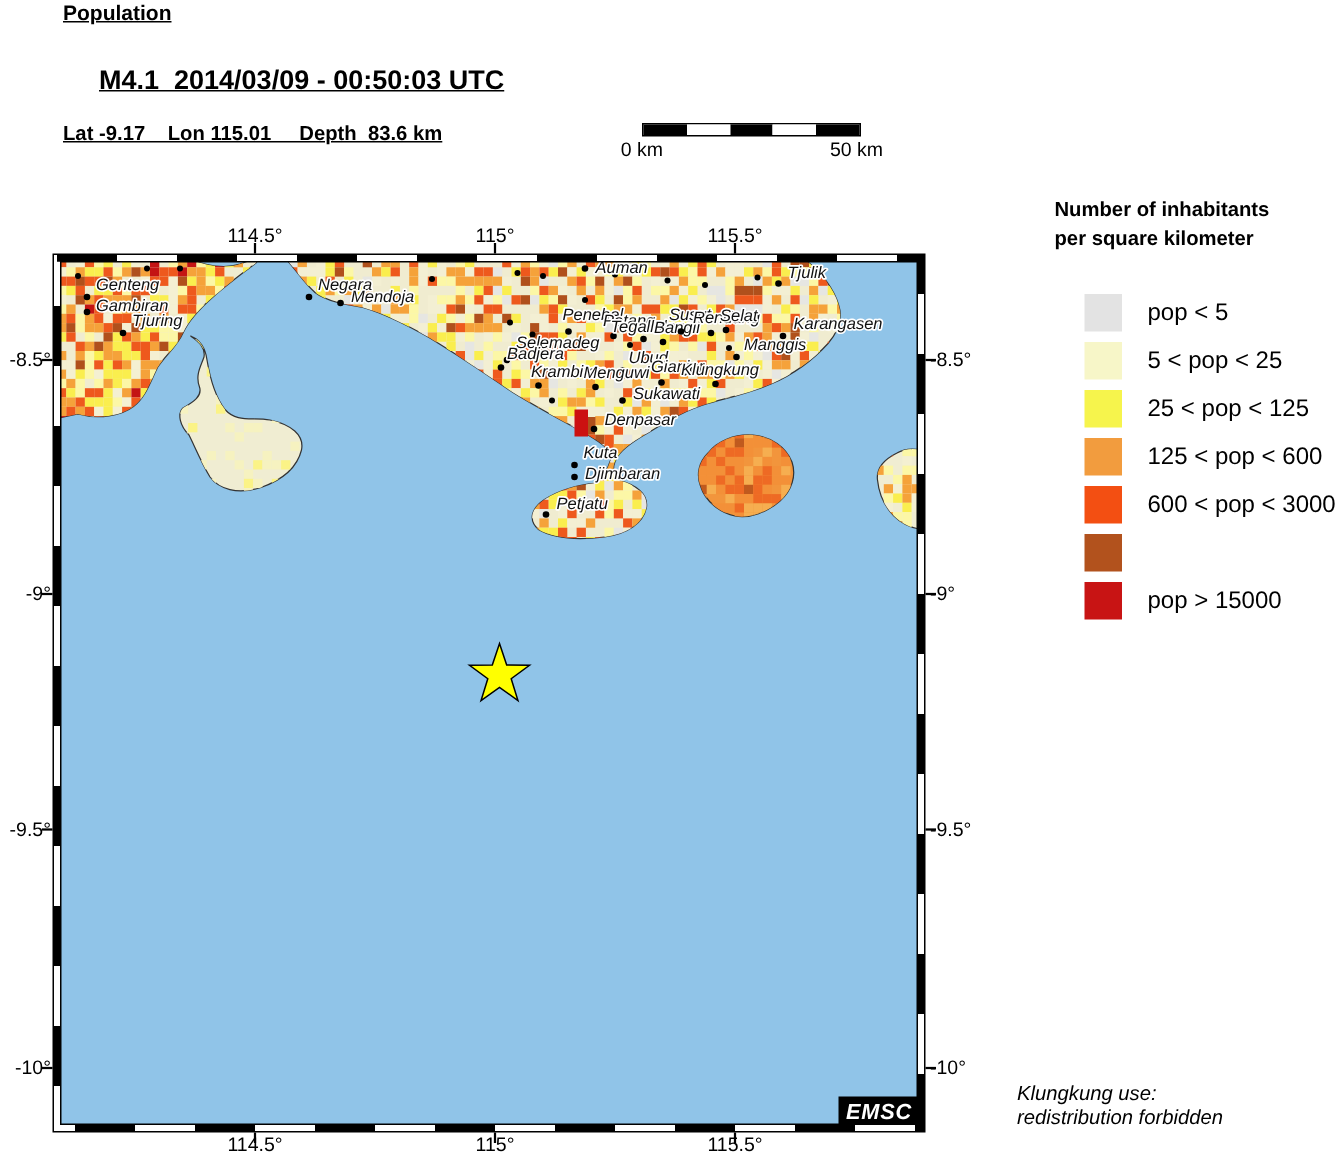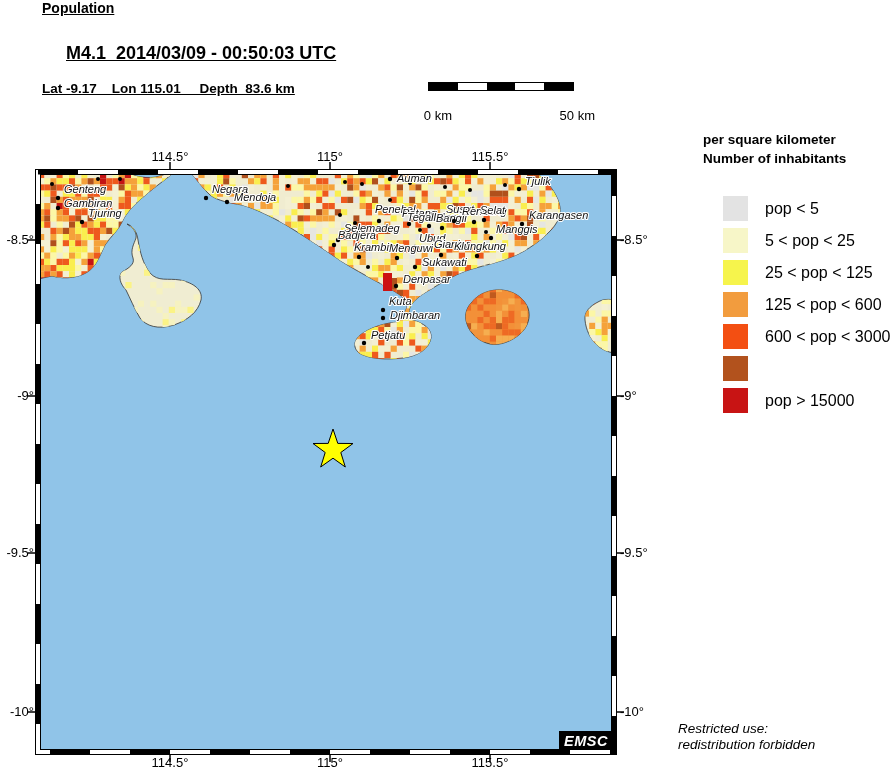--- a/index.html
+++ b/index.html
@@ -10,21 +10,21 @@
   }
   .hdr{position:absolute;font-weight:bold;white-space:pre;text-decoration:underline;}
   #page-title{left:42px;top:0px;font-size:14px;}
   #event-line{left:42px;top:43px;font-size:18px;padding-left:24px;}
   #location-line{left:42px;top:81px;font-size:13.5px;}
 
   
   #scalebar{position:absolute;left:428px;top:82px;width:144px;height:7px;
     border:1px solid #000;display:flex;}
   #scalebar .seg{flex:1 1 20%;height:100%;}
-  .sb-label{position:absolute;top:92px;width:48px;text-align:right;font-size:13px;margin-top:16px;}
+  .sb-label{position:absolute;top:92px;width:48px;text-align:center;font-size:13px;}
 
   
   #map-wrap{position:absolute;left:26px;top:160px;width:600px;height:604px;}
   .axis-label{position:absolute;font-size:13px;white-space:nowrap;}
   .axis-top{top:149px;width:60px;text-align:center;}
   .axis-bottom{top:755px;width:60px;text-align:center;}
   .axis-left{left:2px;width:32px;text-align:right;}
   .axis-right{left:620px;width:44px;text-align:left;}
 
   
@@ -2333,22 +2333,22 @@
     <div class="axis-label axis-right" style="top: 232px;">-8.5°</div>
     <div class="axis-label axis-left" style="top: 388px;">-9°</div>
     <div class="axis-label axis-right" style="top: 388px;">-9°</div>
     <div class="axis-label axis-left" style="top: 545px;">-9.5°</div>
     <div class="axis-label axis-right" style="top: 545px;">-9.5°</div>
     <div class="axis-label axis-left" style="top: 704px;">-10°</div>
     <div class="axis-label axis-right" style="top: 704px;">-10°</div>
   </div>
 
 <div id="legend">
+  <div class="legend-title">Number of inhabitants</div>
   <div class="legend-title">per square kilometer</div>
-  <div class="legend-title">Number of inhabitants</div>
 <div class="legend-row" style="top: 66px;">
       <div class="legend-swatch" style="background: rgb(227, 227, 227);"></div>
       <div class="legend-label">pop &lt; 5</div>
     </div>
     <div class="legend-row" style="top: 98px;">
       <div class="legend-swatch" style="background: rgb(247, 246, 200);"></div>
       <div class="legend-label">5 &lt; pop &lt; 25</div>
     </div>
     <div class="legend-row" style="top: 130px;">
       <div class="legend-swatch" style="background: rgb(246, 244, 76);"></div>
@@ -2364,14 +2364,14 @@
     </div>
     <div class="legend-row" style="top: 226px;">
       <div class="legend-swatch" style="background: rgb(178, 82, 29);"></div>
     </div>
     <div class="legend-row" style="top: 258px;">
       <div class="legend-swatch" style="background: rgb(200, 20, 20);"></div>
       <div class="legend-label">pop &gt; 15000</div>
     </div>
   </div>
 
-<div id="footer"><span>Restricted use:</span>
+<div id="footer"><span>Klungkung use:</span>
 <span>redistribution forbidden</span></div>
 
 </body></html>

